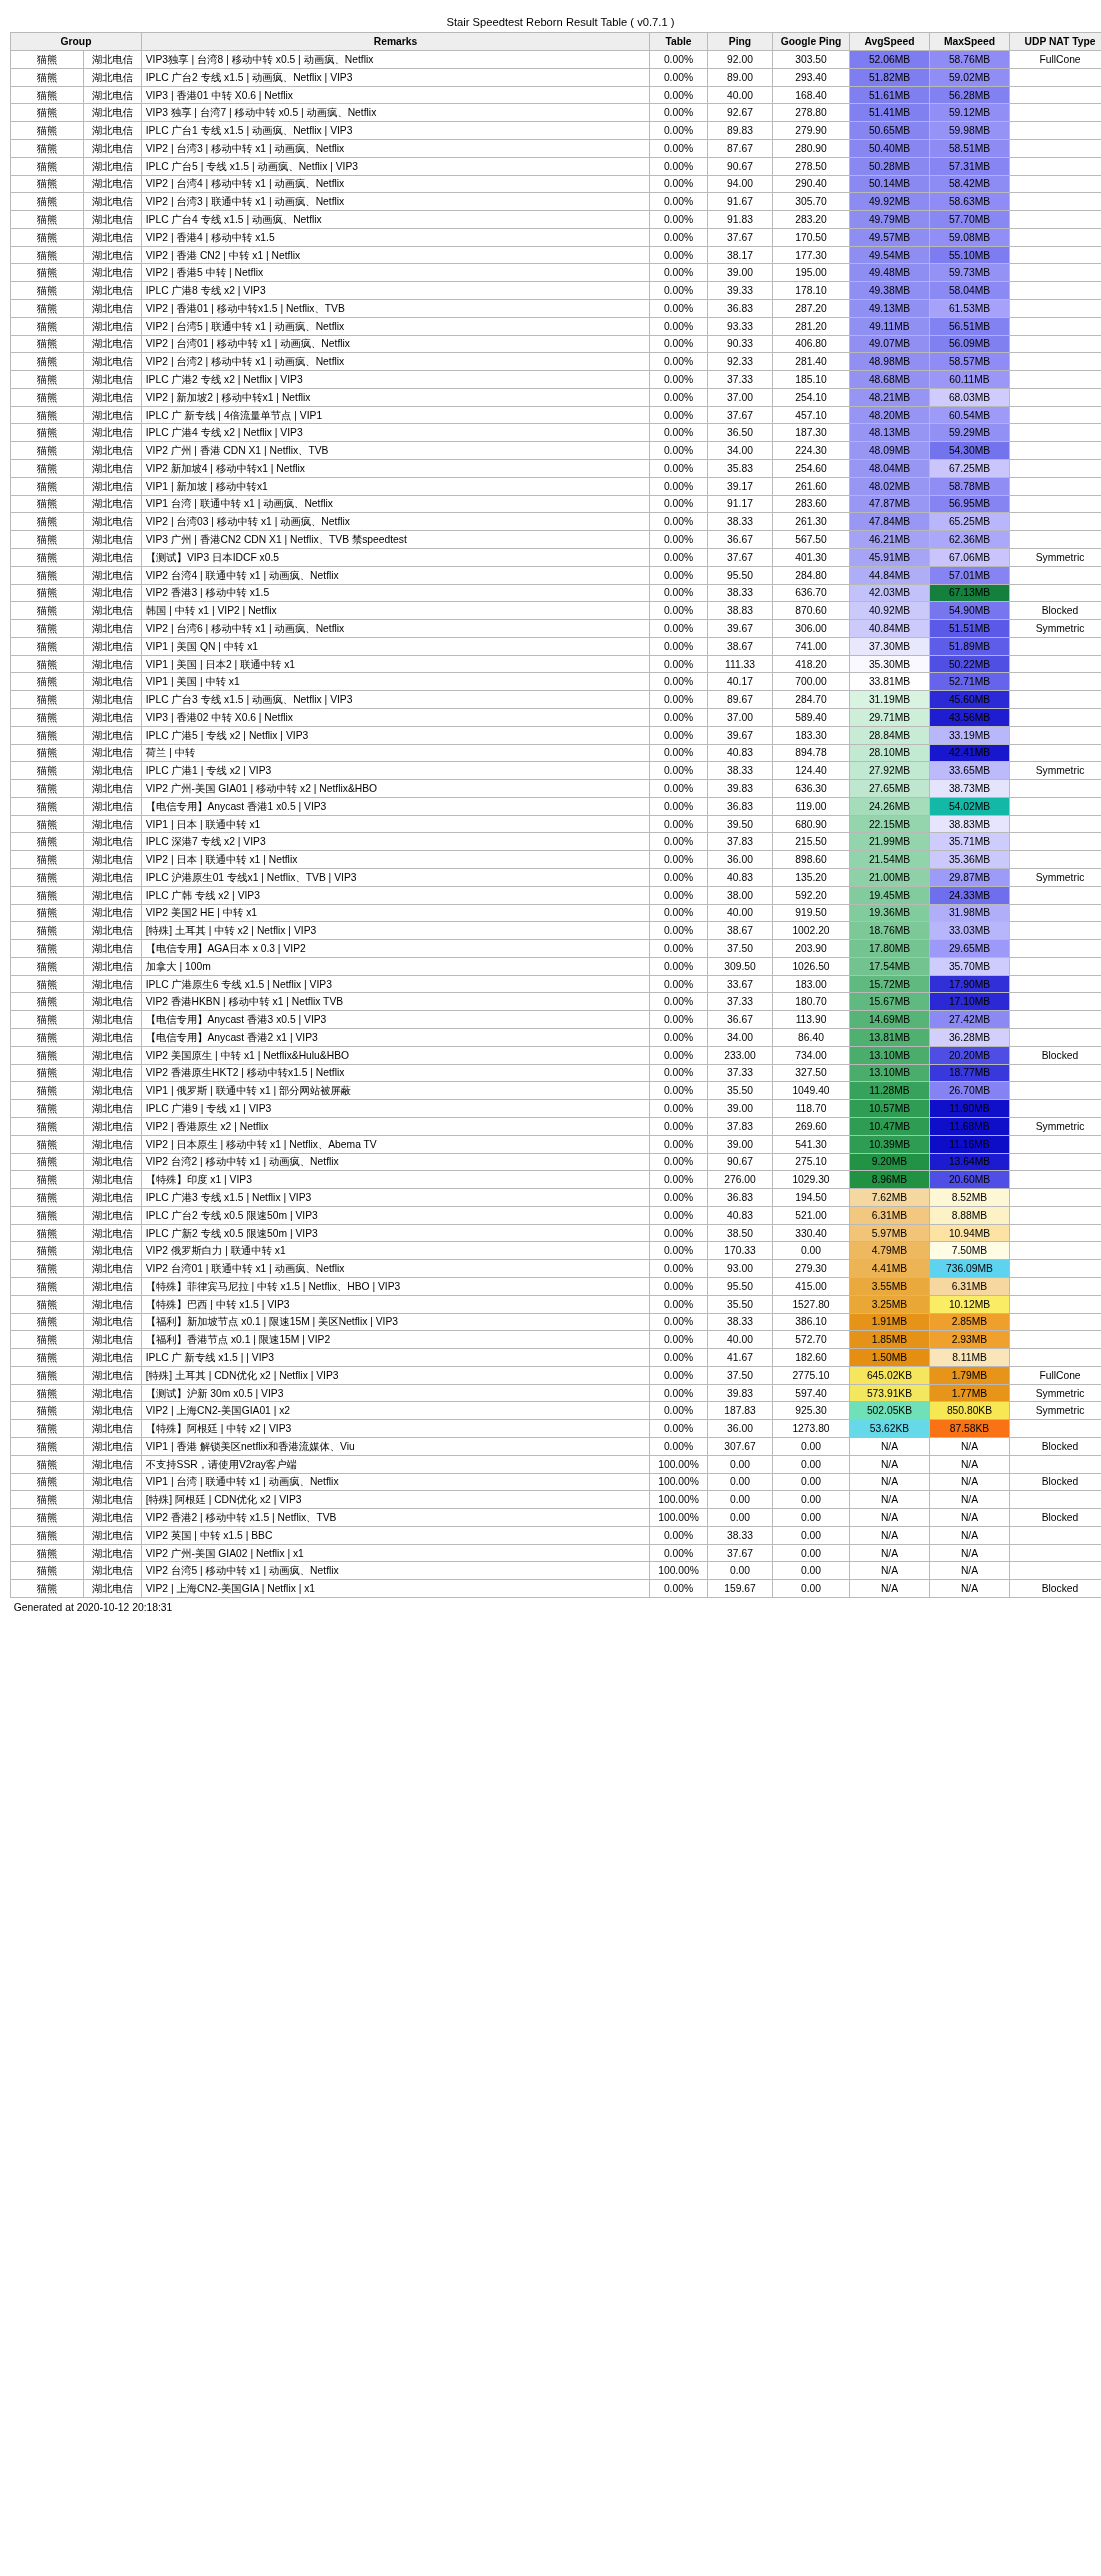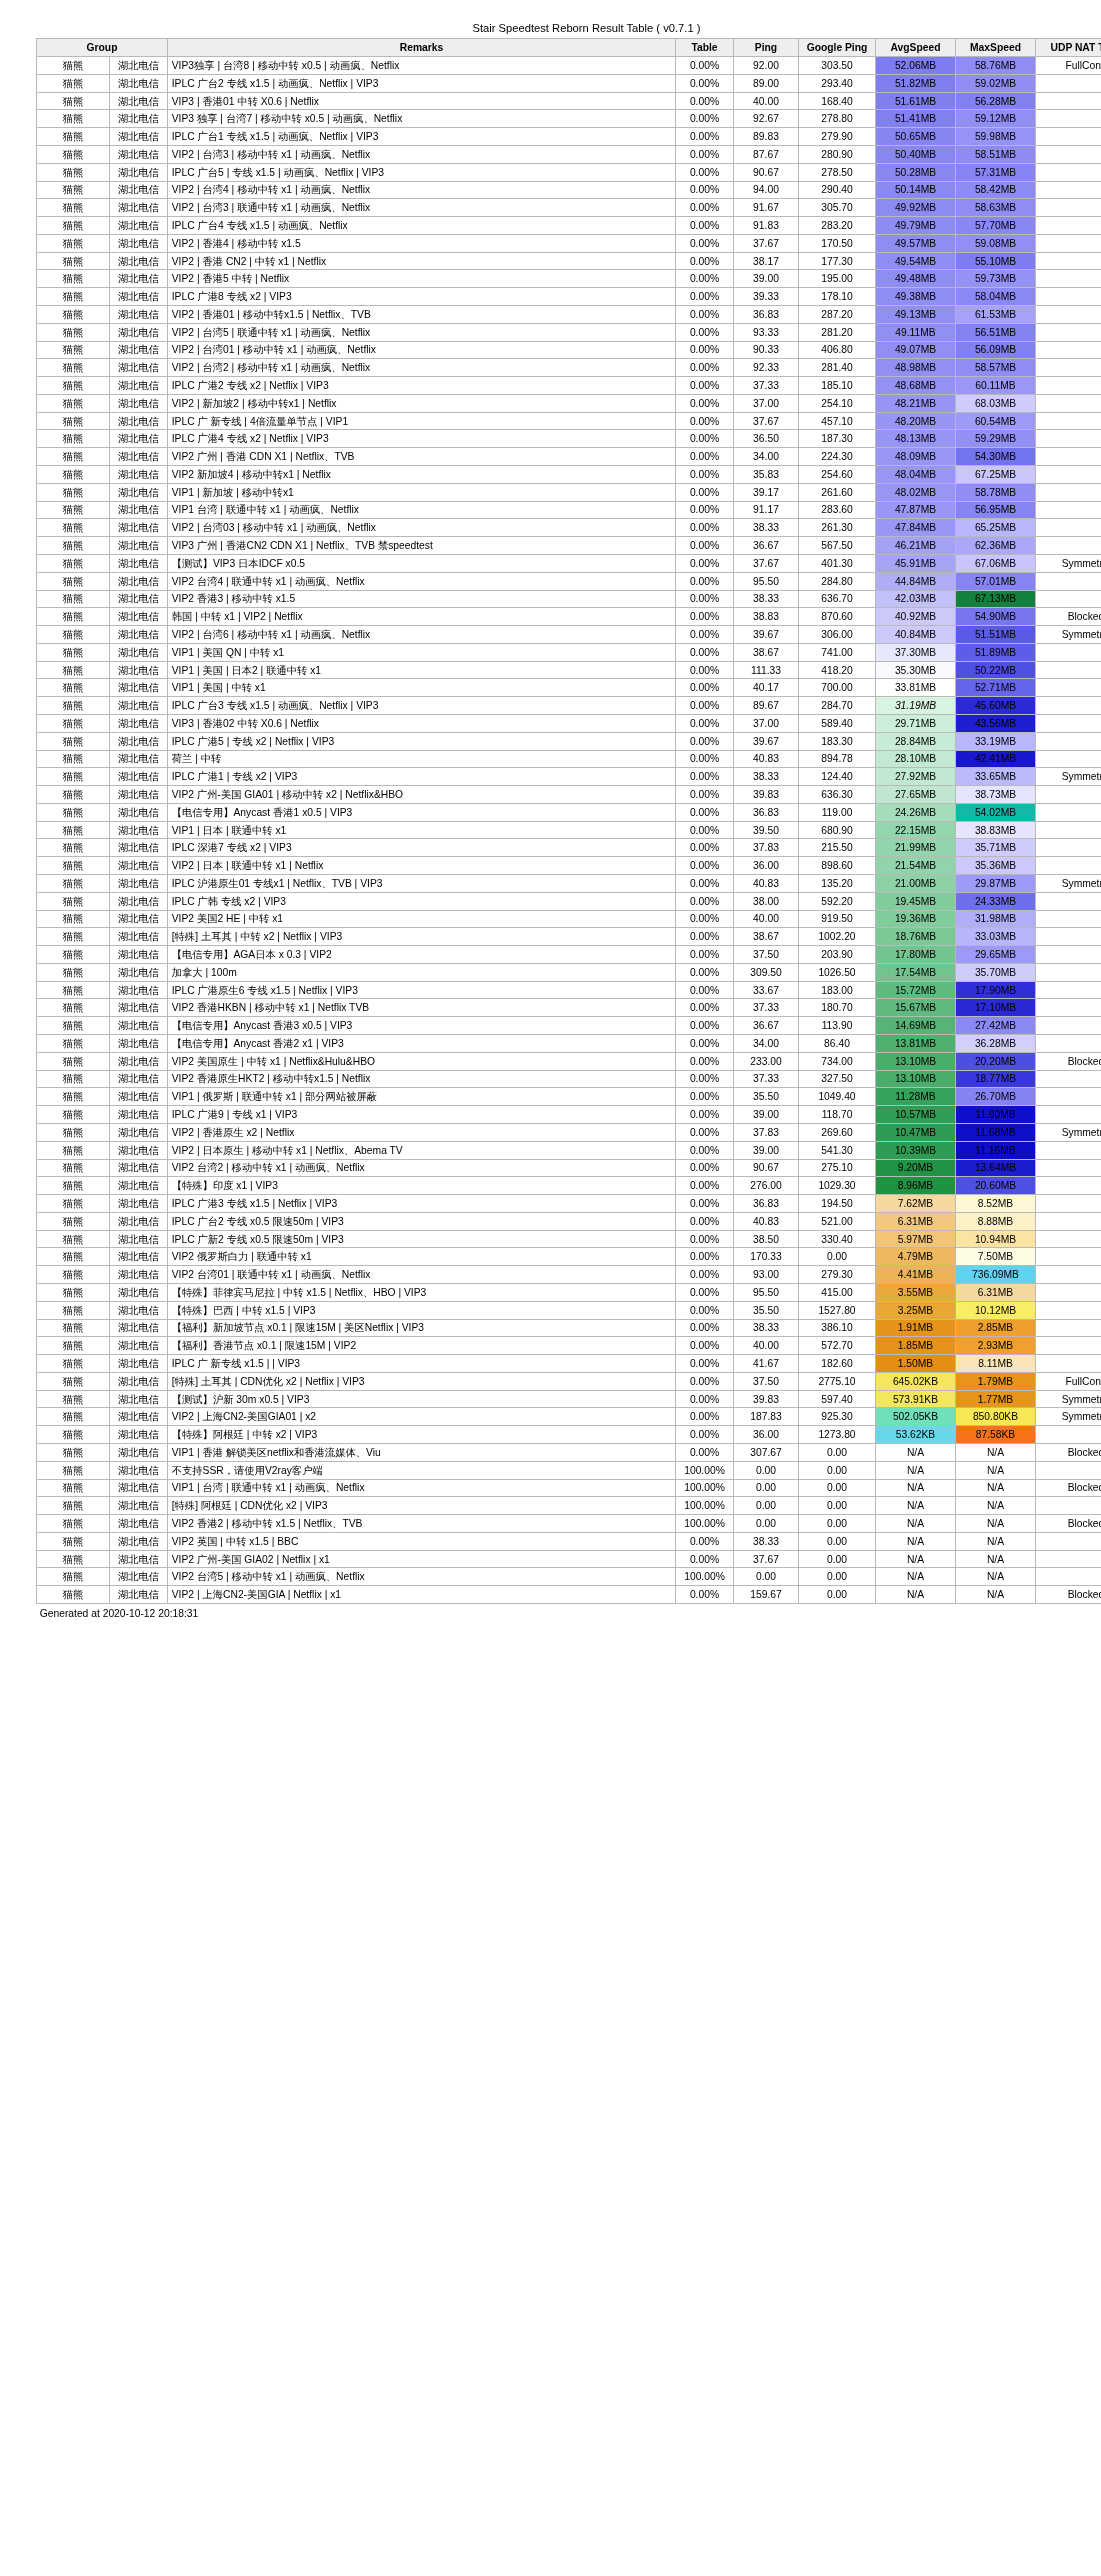--- a/index.html
+++ b/index.html
@@ -1,17 +1,17 @@
 <!DOCTYPE html>
 <html style="font-size:15px"><head>
 <meta charset="utf-8">
 <style>
   html,body{margin:0;padding:0;background:#ffffff;}
   body{font-family:"Liberation Sans",sans-serif;font-size:10.3px;color:#000;}
-  .page{width:1057px;box-sizing:border-box;padding:16px;margin-left:20px;}
+  .page{width:1057px;box-sizing:border-box;padding:10px;}
   table{border-collapse:collapse;width:1101px;table-layout:fixed;}
   caption{caption-side:top;text-align:center;font-size:11.2px;padding:5.6px 0 4.7px 0;font-weight:normal;}
   th,td{border:0.9px solid #b9b9b9;padding:1.9px 3.7px;font-size:10.3px;line-height:13px;white-space:nowrap;overflow:hidden;}
   th{background:#eeeeee;font-weight:bold;text-align:center;}
   td.c{text-align:center;}
   td.l{text-align:left;}
   .footer{font-size:10.3px;padding:2.8px 3.7px 0.9px 3.7px;}
   .footer div{padding:0.9px 0;}
   col.group{width:73px;}
   col.grp2{width:58px;}
@@ -449,21 +449,21 @@
           <td class="c" style="background: rgb(101, 100, 235);">52.71MB</td>
           <td class="c"></td>
         </tr>
         <tr>
           <td class="c">猫熊</td>
           <td class="c">湖北电信</td>
           <td class="l">IPLC 广台3 专线 x1.5 | 动画疯、Netflix | VIP3</td>
           <td class="c">0.00%</td>
           <td class="c">89.67</td>
           <td class="c">284.70</td>
-          <td class="c" style="background: rgb(216, 243, 224); font-style: italic;">31.19MB</td>
+          <td class="c" style="background: rgb(216, 243, 224);">31.19MB</td>
           <td class="c" style="background: rgb(43, 42, 214);">45.60MB</td>
           <td class="c"></td>
         </tr>
         <tr>
           <td class="c">猫熊</td>
           <td class="c">湖北电信</td>
           <td class="l">VIP3 | 香港02 中转 X0.6 | Netflix</td>
           <td class="c">0.00%</td>
           <td class="c">37.00</td>
           <td class="c">589.40</td>

